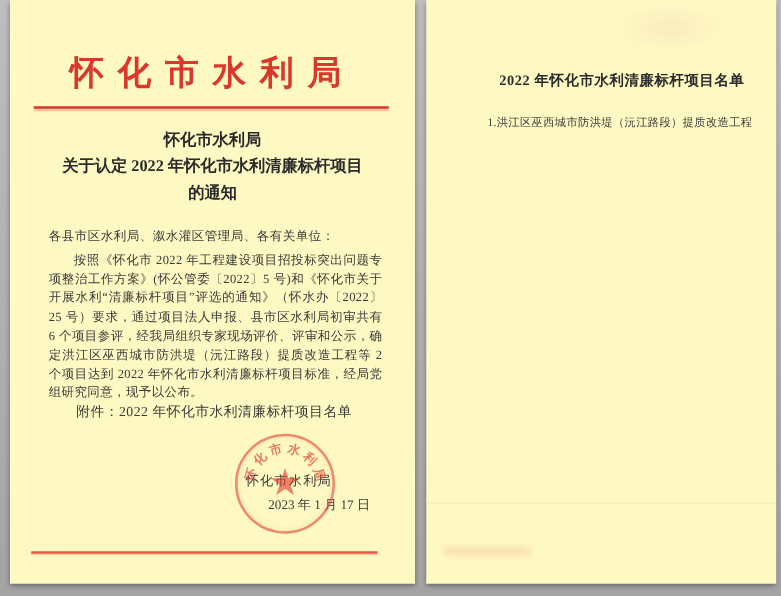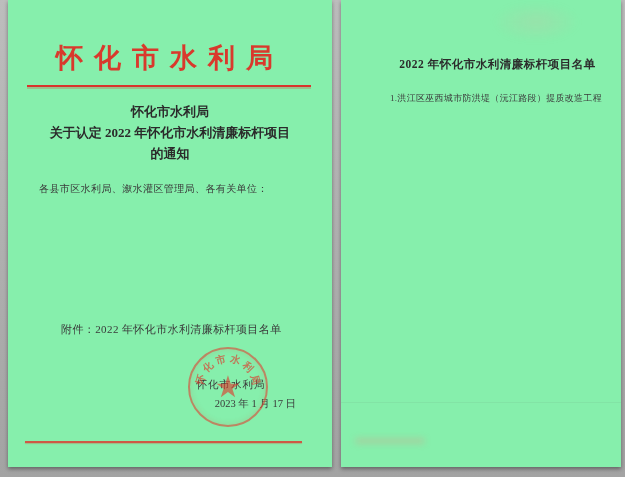--- a/index.html
+++ b/index.html
@@ -4,21 +4,21 @@
 <style>
   html,body{margin:0;padding:0;}
   body{
     width:625px;height:477px;
     background:linear-gradient(#bdbdbd,#a3a3a3);
     font-family:"Liberation Serif","DejaVu Serif",serif;
     position:relative;overflow:hidden;
   }
   .page{
     position:absolute;top:0;height:467px;
-    background:#86efac;
+    background:#fef9c3;
     box-shadow:0 2px 4px rgba(0,0,0,.4);
   }
   #left-page{left:8px;width:324px;}
   #right-page{left:341px;width:280px;}
 
   
   .letterhead{
     position:absolute;top:40px;left:0;right:0;
     text-align:center;
     font-size:27px;font-weight:bold;
@@ -115,20 +115,21 @@
   <div class="letterhead-rule"></div>
 
   <div class="doc-title">
     <div>怀化市水利局</div>
     <div>关于认定 2022 年怀化市水利清廉标杆项目</div>
     <div>的通知</div>
   </div>
 
   <div class="salutation">各县市区水利局、溆水灌区管理局、各有关单位：</div>
 
+  <div class="body-text">按照《怀化市 2022 年工程建设项目招投标突出问题专项整治工作方案》(怀公管委〔2022〕5 号)和《怀化市关于开展水利“清廉标杆项目”评选的通知》（怀水办〔2022〕25 号）要求，通过项目法人申报、县市区水利局初审共有 6 个项目参评，经我局组织专家现场评价、评审和公示，确定洪江区巫西城市防洪堤（沅江路段）提质改造工程等 2 个项目达到 2022 年怀化市水利清廉标杆项目标准，经局党组研究同意，现予以公布。</div>
 
   <div class="attachment">附件：2022 年怀化市水利清廉标杆项目名单</div>
 
   <div class="signer">怀化市水利局</div>
 
   <div class="doc-date">2023 年 1 月 17 日</div>
 
   <div class="seal">
     <span class="seal-star">★</span>
     <span class="seal-char" style="transform:translate(-50%,-50%) rotate(-75deg) translateY(-28px);">怀</span>

